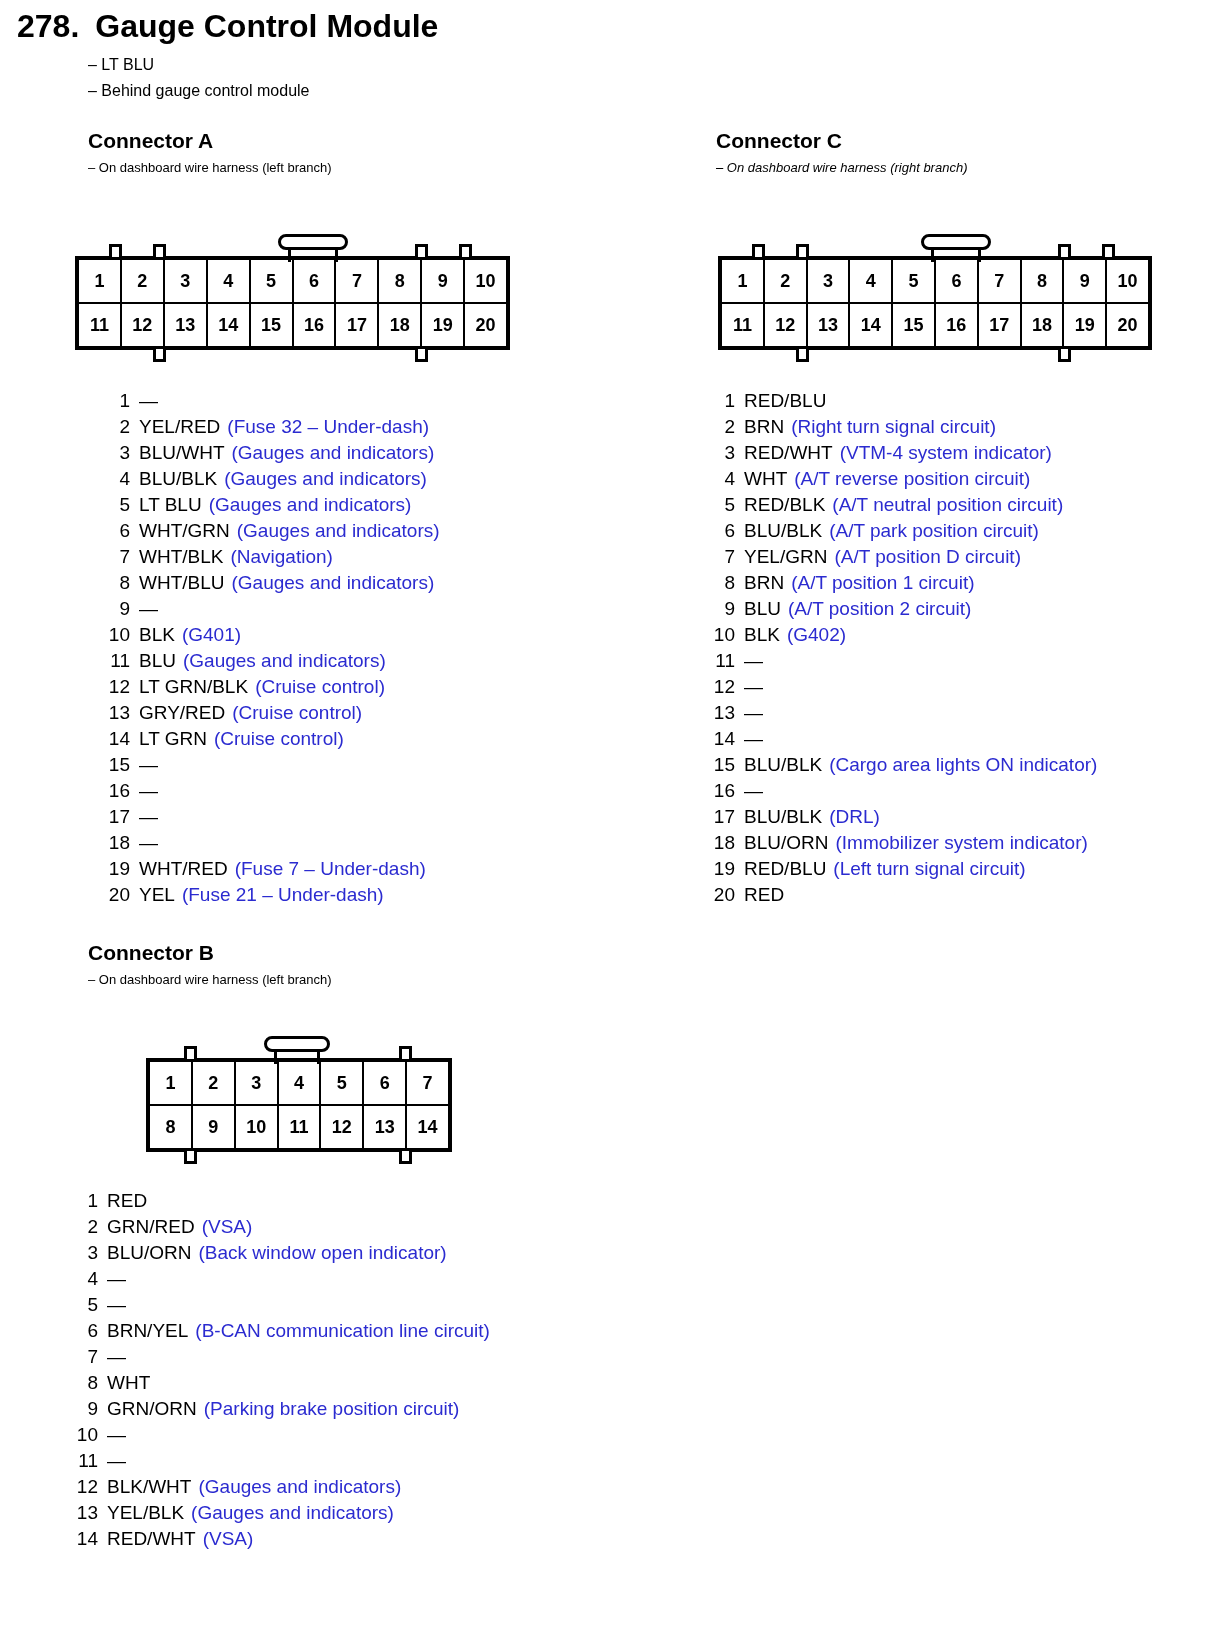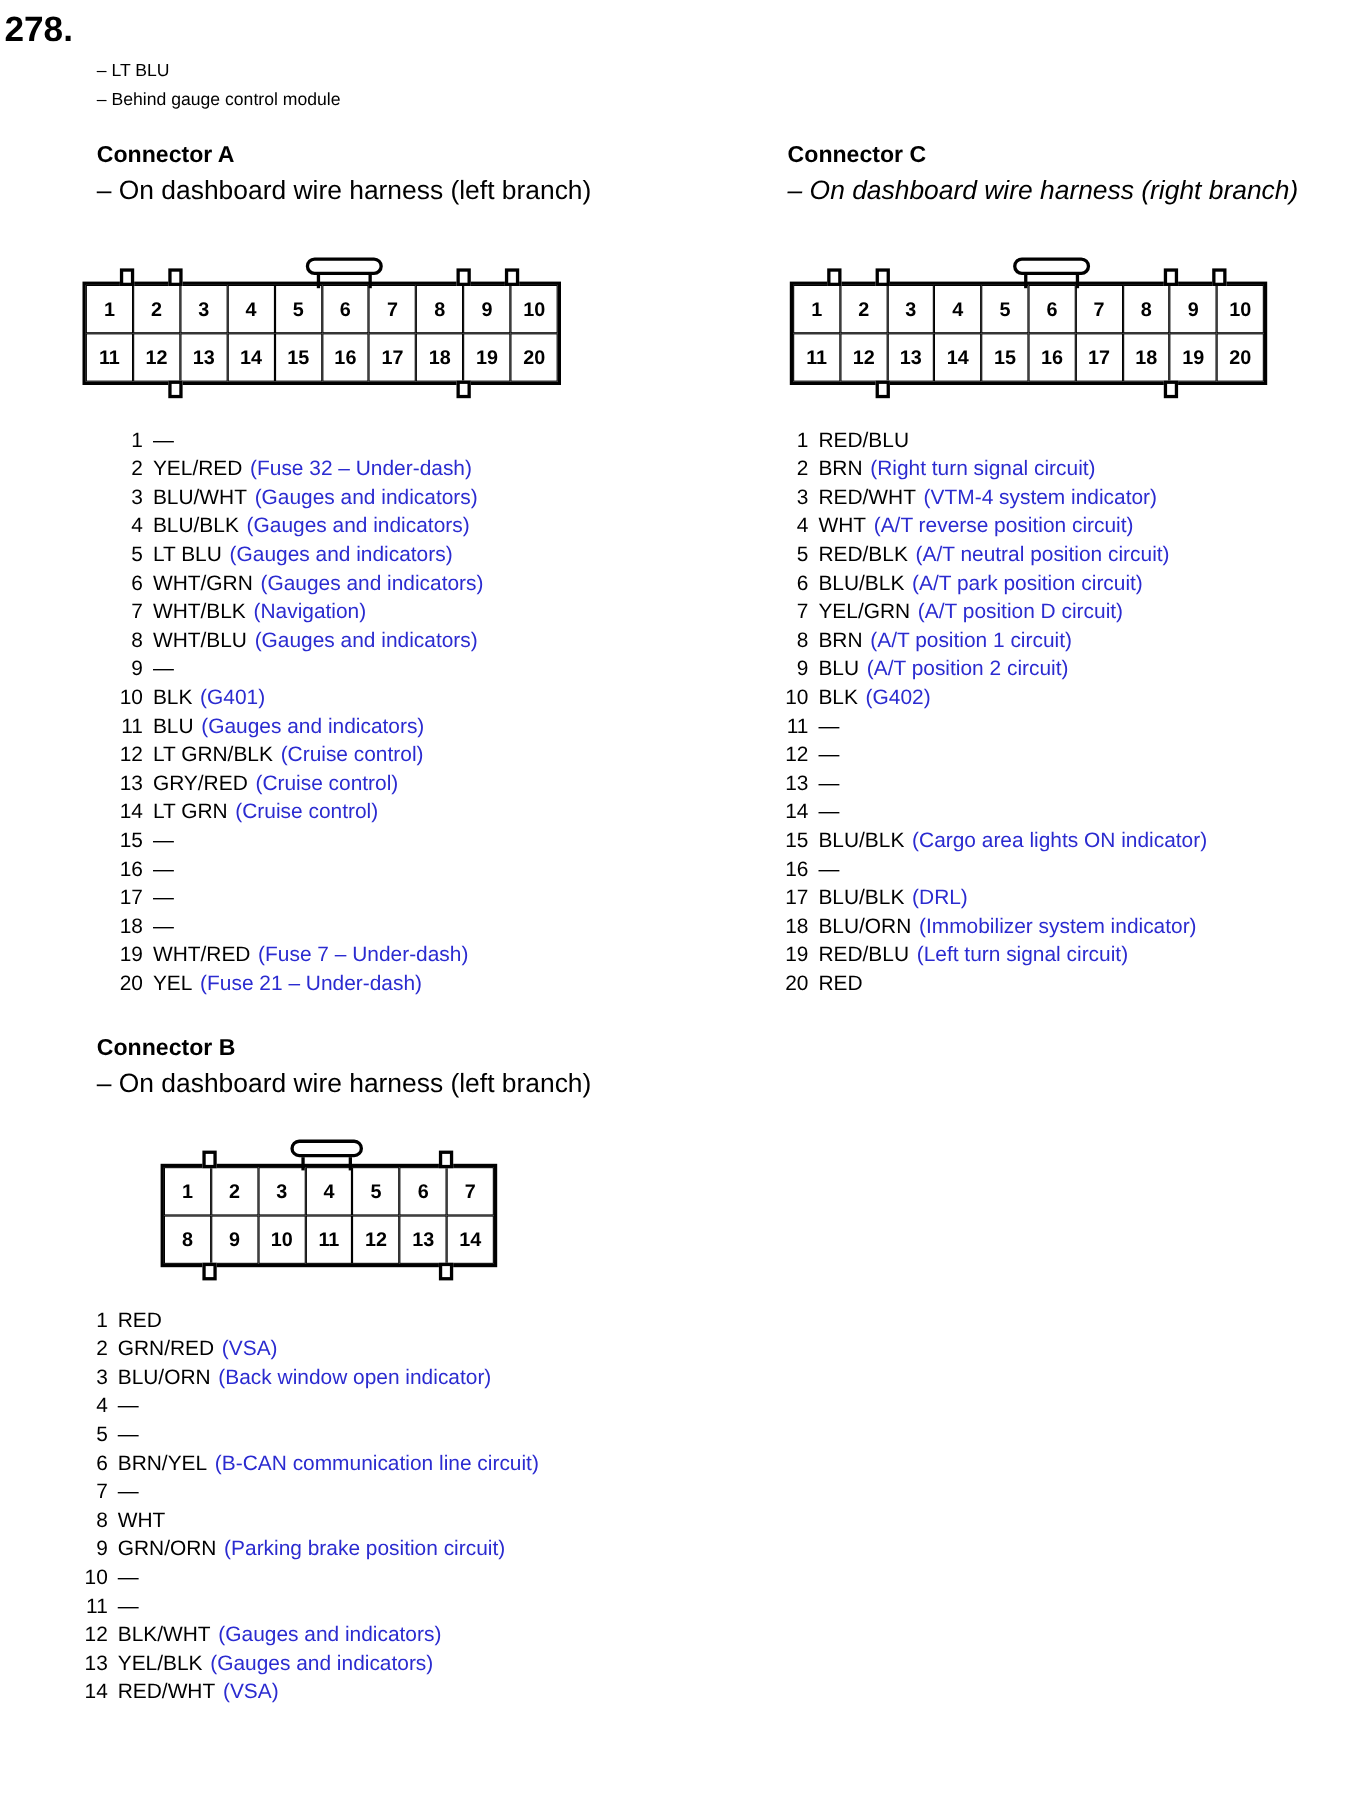--- a/index.html
+++ b/index.html
@@ -2,27 +2,27 @@
 <html><head>
 <meta charset="utf-8">
 <style>
   :root { --blue:#2b2bd0; --ink:#000; }
   * { box-sizing:border-box; margin:0; padding:0; }
   html,body { background:#fff; }
   body { width:1223px; height:1646px; position:relative; font-family:"Liberation Sans", sans-serif; color:var(--ink); }
   .abs { position:absolute; }
 
   
-  .page-title { left:4px; top:8px; font-size:32px; font-weight:bold; display:flex; }
+  .page-title { left:17px; top:8px; font-size:32px; font-weight:bold; display:flex; }
   .page-title .tnum { margin-right:16px; }
   .bullets { left:88px; top:52px; font-size:16px; line-height:26px; }
 
   
   .conn-head { font-size:21px; font-weight:bold; }
-  .conn-sub  { font-size:24px; }
+  .conn-sub  { font-size:13px; }
 
   
   .diagram { position:absolute; border:3px solid #000; background:#fff; }
   .grid-row { display:flex; height:44px; }
   .cell { flex:1; border:1.5px solid #000; display:flex; align-items:center; justify-content:center;
           font-size:18px; font-weight:bold; }
   .tab { position:absolute; width:13px; height:16px; border:3px solid #000; background:#fff; }
   .tab.top { top:-15px; }
   .tab.bot { bottom:-15px; }
   .latch { position:absolute; top:-25px; height:16px; border:3px solid #000; border-radius:9px; background:#fff; }
@@ -50,20 +50,21 @@
   .head-b { left:88px;  top:941px; }
   .sub-b  { left:88px;  top:972px; }
   .diag-b { left:146px; top:1058px; width:306px; }
   .list-b { left:68px;  top:1188px; }
 </style>
 </head>
 <body>
 
 <div class="abs page-title">
   <span class="tnum">278.</span>
+  <span>Gauge Control Module</span>
 </div>
 
 <div class="abs bullets">
   <div>– LT BLU</div>
   <div>– Behind gauge control module</div>
 </div>
 
 <div class="abs conn-head head-a">Connector A</div>
 <div class="abs conn-sub sub-a">– On dashboard wire harness (left branch)</div>
 

